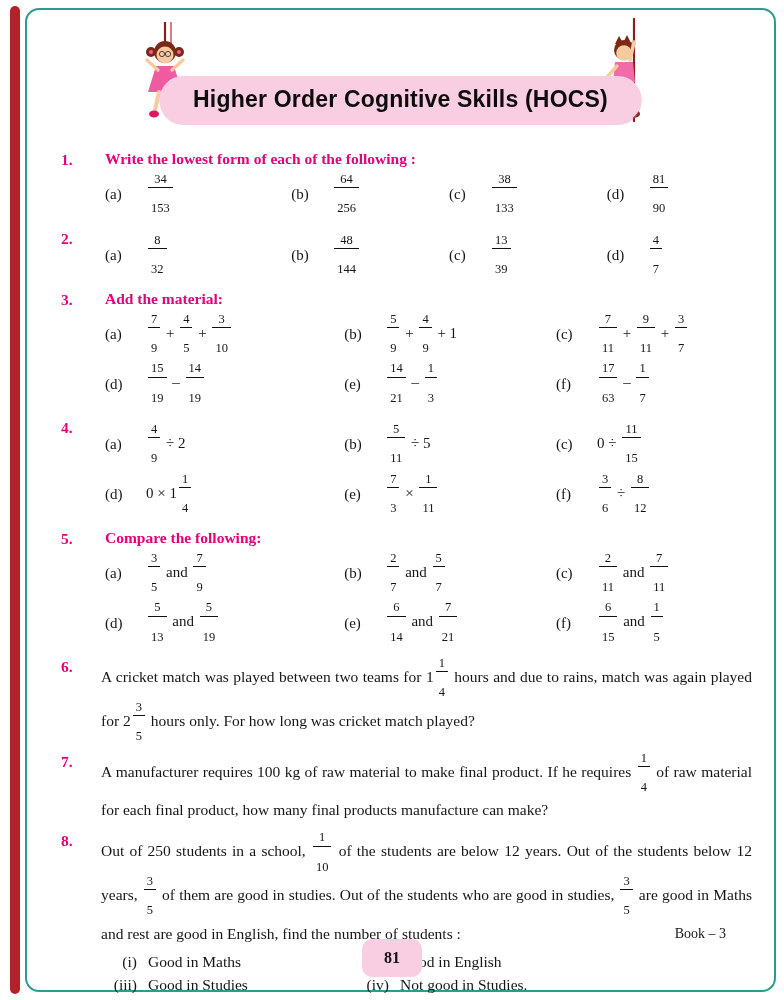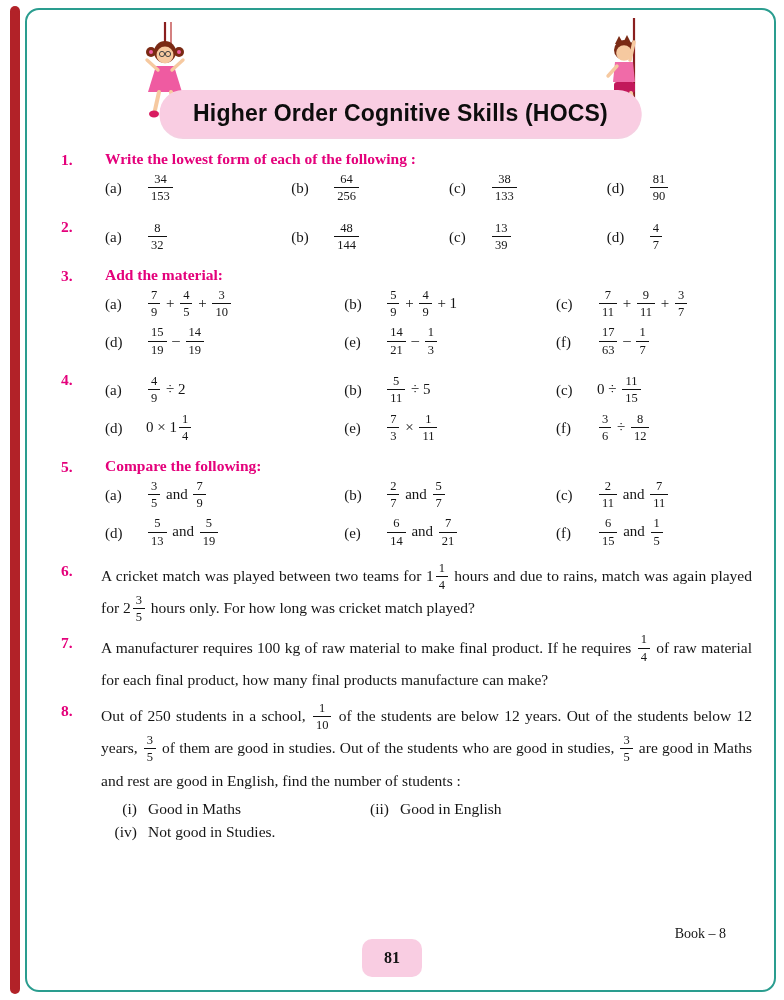--- a/index.html
+++ b/index.html
@@ -12,21 +12,21 @@
   *{box-sizing:border-box;}
   html,body{margin:0;padding:0;}
   body{
     width:784px;height:1000px;position:relative;background:#ffffff;
     font-family:"Liberation Serif", serif;color:var(--ink);overflow:hidden;
   }
   .red-bar{position:absolute;left:10px;top:6px;bottom:6px;width:10px;background:var(--redbar);border-radius:6px;}
   .frame{position:absolute;left:25px;top:8px;right:8px;bottom:8px;border:2.5px solid var(--teal);border-radius:14px;}
   .header{position:relative;height:132px;}
   .banner{
-    position:absolute;left:50%;top:80px;transform:translate(-50%,0);
+    position:absolute;left:50%;top:66px;transform:translate(-50%,0);
     background:var(--pink);border-radius:30px;padding:10px 34px;white-space:nowrap;
     box-shadow:0 2px 0 rgba(226,121,171,.35);
   }
   .banner h1{
     margin:0;font-family:"Liberation Sans", sans-serif;font-weight:700;
     font-size:23px;letter-spacing:.2px;color:#0d0d0d;
   }
   .kid{position:absolute;}
   .kid-left{left:98px;top:12px;}
   .kid-right{right:112px;top:8px;}
@@ -40,21 +40,21 @@
   .cols-3{grid-template-columns:1.22fr 1.08fr 1fr;}
   .item{display:flex;align-items:center;gap:17px;margin:3px 0;font-size:15px;}
   .item .lab{flex:0 0 24px;}
   .item .expr{display:inline-block;}
   .q-body{font-size:15.5px;line-height:29px;text-align:justify;}
   .frac{
     display:inline-block;vertical-align:middle;text-align:center;
     font-size:12.5px;line-height:1.15;margin:0 2px;transform:translateY(-1px);
   }
   .frac .num{display:block;border-bottom:1.2px solid #111;padding:0 3px 1px;}
-  .frac .den{display:block;padding:1px 3px 0;}
+  .frac .den{display:block;padding:1px 3px 0;margin-top:12px;}
   .subitems{display:grid;grid-template-columns:252px 1fr;row-gap:5px;margin:5px 0 0 2px;font-size:15.5px;}
   .subitem{display:flex;gap:11px;}
   .subitem .sublab{flex:0 0 34px;text-align:right;}
   .book-ref{position:absolute;right:58px;bottom:58px;font-size:14px;}
   .page-badge{
     position:absolute;left:50%;bottom:23px;transform:translateX(-50%);
     background:var(--pink);border-radius:10px;padding:10px 22px;
     font-weight:700;font-size:16px;
   }
 </style>
@@ -276,24 +276,28 @@
         <div class="subitems">
             <div class="subitem">
               <span class="sublab">(i)</span>
               <span>Good in Maths</span>
             </div>
             <div class="subitem">
               <span class="sublab">(ii)</span>
               <span>Good in English</span>
             </div>
             <div class="subitem">
+              <span class="sublab">(iii)</span>
+              <span>Good in Studies</span>
+            </div>
+            <div class="subitem">
               <span class="sublab">(iv)</span>
               <span>Not good in Studies.</span>
             </div>
           </div>
       </div>
     </section>
 
   </div>
 </div>
 
-<div class="book-ref">Book – 8</div>
+<div class="book-ref">Book – 3</div>
 <div class="page-badge">81</div>
 
 </body></html>

